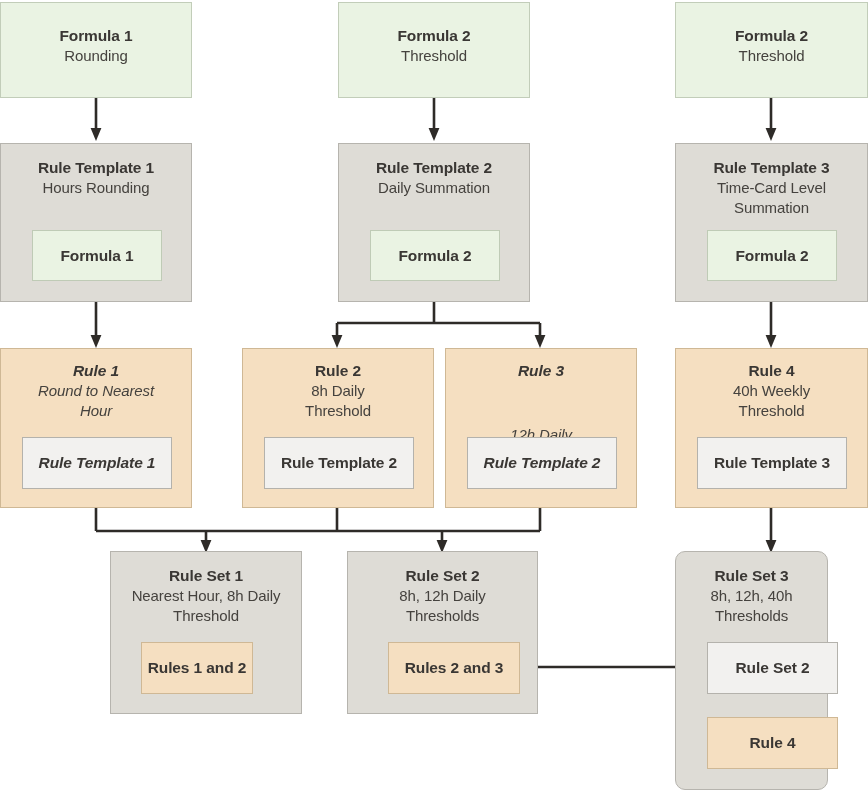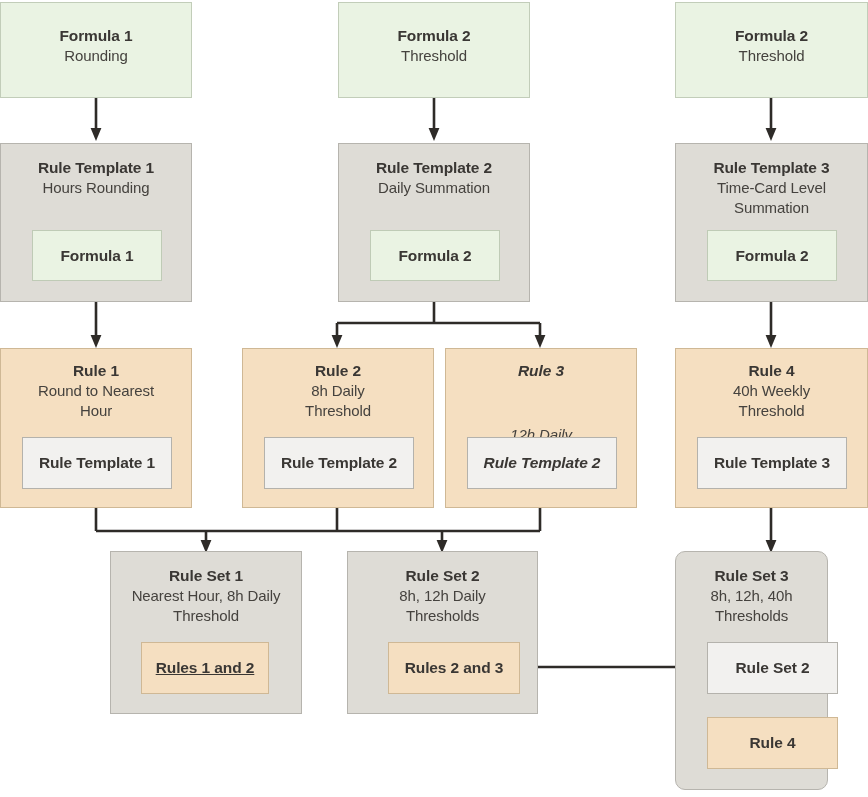--- a/index.html
+++ b/index.html
@@ -149,21 +149,21 @@
     <div class="sub">Daily Summation</div>
     <div class="chip chip-green" style="position:absolute; left:31px; top:86px; width:130px; height:51px;">Formula 2</div>
   </div>
 
   <div class="node template" style="left:675px; top:143px; width:193px; height:159px; padding-top:14px;">
     <div class="title">Rule Template 3</div>
     <div class="sub" style="max-width:150px;">Time-Card Level Summation</div>
     <div class="chip chip-green" style="position:absolute; left:31px; top:86px; width:130px; height:51px;">Formula 2</div>
   </div>
 
-  <div class="node rule" style="left:0px; top:348px; width:192px; height:160px; padding-top:12px;">
+  <div class="node rule" style="left:0px; top:348px; width:192px; height:160px; padding-top:12px;font-style:italic;">
     <div class="title">Rule 1</div>
     <div class="sub" style="max-width:125px;">Round to Nearest Hour</div>
     <div class="chip chip-grey" style="position:absolute; left:21px; top:88px; width:150px; height:52px;">Rule Template 1</div>
   </div>
 
   <div class="node rule" style="left:242px; top:348px; width:192px; height:160px; padding-top:12px;">
     <div class="title">Rule 2</div>
     <div class="sub" style="max-width:100px;">8h Daily Threshold</div>
     <div class="chip chip-grey" style="position:absolute; left:21px; top:88px; width:150px; height:52px;">Rule Template 2</div>
   </div>
@@ -176,21 +176,21 @@
 
   <div class="node rule" style="left:675px; top:348px; width:193px; height:160px; padding-top:12px;">
     <div class="title">Rule 4</div>
     <div class="sub" style="max-width:118px;">40h Weekly Threshold</div>
     <div class="chip chip-grey" style="position:absolute; left:21px; top:88px; width:150px; height:52px;">Rule Template 3</div>
   </div>
 
   <div class="node ruleset" style="left:110px; top:551px; width:192px; height:163px; padding-top:14px;">
     <div class="title">Rule Set 1</div>
     <div class="sub" style="max-width:150px;">Nearest Hour, 8h Daily Threshold</div>
-    <div class="chip chip-tan" style="position:absolute; left:30px; top:90px; width:128px; height:52px;text-decoration:underline;">Rules 1 and 2</div>
+    <div class="chip chip-tan" style="position:absolute; left:30px; top:90px; width:112px; height:52px;">Rules 1 and 2</div>
   </div>
 
   <div class="node ruleset" style="left:347px; top:551px; width:191px; height:163px; padding-top:14px;">
     <div class="title">Rule Set 2</div>
     <div class="sub" style="max-width:130px;">8h, 12h Daily Thresholds</div>
     <div class="chip chip-tan" style="position:absolute; left:40px; top:90px; width:132px; height:52px;">Rules 2 and 3</div>
   </div>
 
   <div class="node ruleset" style="left:675px; top:551px; width:153px; height:239px; padding-top:14px;border-radius:10px;">
     <div class="title">Rule Set 3</div>

